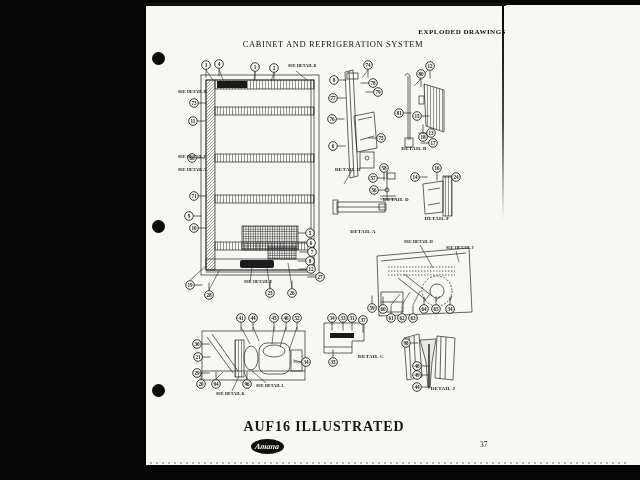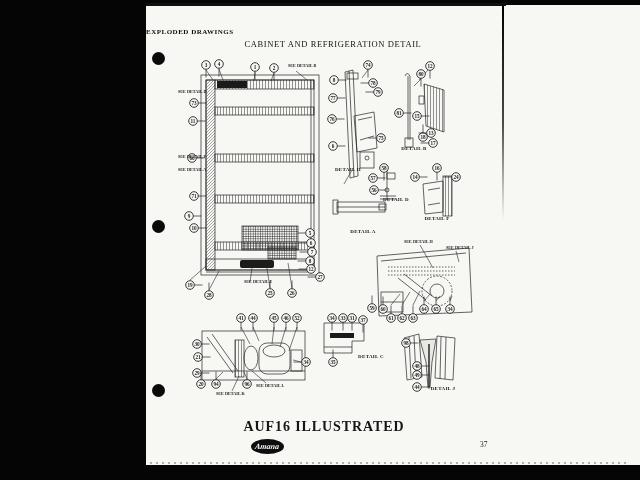--- a/index.html
+++ b/index.html
@@ -5,21 +5,21 @@
   html,body{margin:0;padding:0;}
   .canvas{position:relative;width:640px;height:480px;background:#050505;overflow:hidden;
           font-family:"Liberation Serif",serif;}
   .page{position:absolute;left:146px;top:5px;width:494px;height:460px;background:#f7f7f4;}
   .top-shadow{position:absolute;left:146px;top:3px;width:360px;height:3px;background:#101010;}
   .edge-line{position:absolute;left:502px;top:5px;width:2px;height:215px;
              background:linear-gradient(#000 0%,#4a4a4a 55%,rgba(0,0,0,0) 100%);}
   .scan-dots{position:absolute;left:150px;top:462px;width:478px;height:2px;opacity:.65;
              background:repeating-linear-gradient(90deg,#8a8a8a 0 2px,rgba(0,0,0,0) 2px 6px);}
   .hole{position:absolute;width:13px;height:13px;border-radius:50%;background:#0a0a0a;}
-  .kicker{position:absolute;left:146px;top:28px;width:360px;text-align:left;
+  .kicker{position:absolute;left:146px;top:28px;width:360px;text-align:right;
           font-size:7px;font-weight:bold;letter-spacing:.5px;color:#111;}
   .title{position:absolute;left:146px;top:39px;width:374px;text-align:center;
          font-size:8.5px;letter-spacing:.6px;color:#141414;}
   .caption{position:absolute;left:146px;top:419px;width:356px;text-align:center;
            font-size:14px;font-weight:bold;letter-spacing:.9px;color:#161616;}
   .logo{position:absolute;left:251px;top:439px;width:33px;height:15px;background:#0d0d0d;
         border-radius:50%;display:flex;align-items:center;justify-content:center;}
   .logo span{color:#f5f5f2;font-style:italic;font-weight:bold;font-size:8px;
              transform:skewX(-8deg);line-height:1;}
   .pagenum{position:absolute;left:480px;top:440px;font-size:7.5px;color:#222;}
@@ -32,21 +32,21 @@
   <div class="page"></div>
   <div class="top-shadow"></div>
   <div class="edge-line"></div>
   <div class="scan-dots"></div>
 
   <div class="hole" style="left:152px;top:52px"></div>
   <div class="hole" style="left:152px;top:220px"></div>
   <div class="hole" style="left:152px;top:384px"></div>
 
   <div class="kicker">EXPLODED DRAWINGS</div>
-  <div class="title">CABINET AND REFRIGERATION DETAIL</div>
+  <div class="title">CABINET AND REFRIGERATION SYSTEM</div>
 
   <svg id="art" class="art" width="640" height="480" viewBox="0 0 640 480">
     <defs>
       <pattern id="pv" width="3" height="4" patternUnits="userSpaceOnUse">
         <path d="M1.5 0V4" stroke="#4a4a4a" stroke-width=".6"></path>
       </pattern>
       <pattern id="pg" width="2.4" height="2.4" patternUnits="userSpaceOnUse">
         <path d="M0 1.2H2.4 M1.2 0V2.4" stroke="#2e2e2e" stroke-width=".5"></path>
       </pattern>
       <pattern id="pd" width="3" height="3" patternUnits="userSpaceOnUse">

